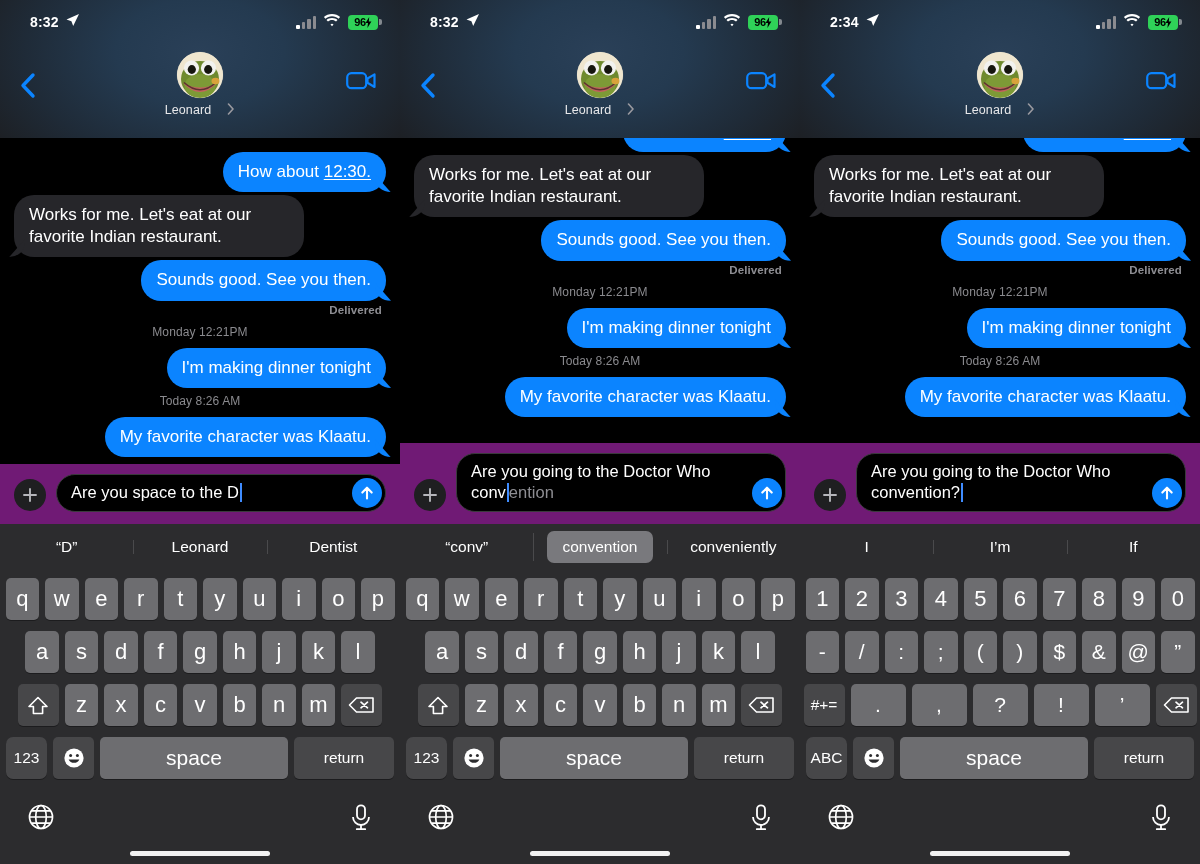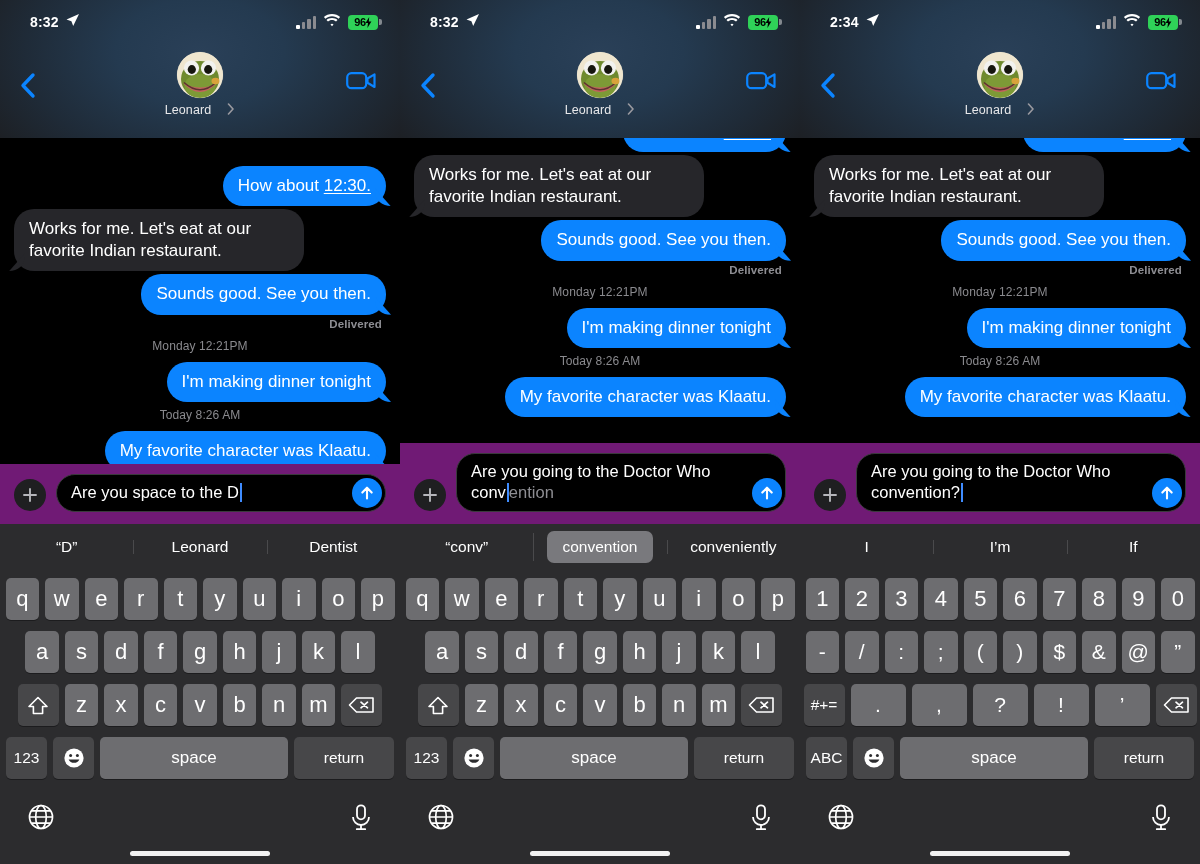--- a/index.html
+++ b/index.html
@@ -204,23 +204,23 @@
     display: flex; align-items: center; justify-content: center;
     box-shadow: 0 1px 0 rgba(0,0,0,0.35);
     flex: 0 0 auto;
   }
   .key.letter { width: 33.5px; }
   .key.dark { background: #474749; }
   .key.fn { font-size: 15.5px; }
   .key.wide-fn { width: 41px; }
   .key.shift { width: 41px; }
   .key.del { width: 41px; }
-  .key.num123 { width: 41px; font-size: 15.5px; }
+  .key.num123 { width: 41px; font-size: 15.5px; border-radius: 7px; }
   .key.emoji { width: 41px; }
-  .key.space { flex: 1 1 auto; font-size: 17px; }
+  .key.space { flex: 1 1 auto; font-size: 21px; }
   .key.return { width: 100px; font-size: 15.5px; }
   .krow.bottom { gap: 6px; padding: 0 3px; }
   .krow.punct .key { width: 33.5px; font-size: 21px; }
   .krow.punct3 .key.sym { width: 55px; font-size: 21px; }
 
   
   .bottombar {
     flex: 0 0 74px;
     background: #2c2c2e;
     position: relative;
@@ -290,21 +290,21 @@
                 </svg></span>
             </span>
           </div>
           <span class="facetime-btn"><svg width="30" height="22" viewBox="0 0 30 22">
               <rect x="1.2" y="3.2" width="19" height="15" rx="4.2" stroke="#0b84ff" stroke-width="2.2" fill="none"></rect>
               <path d="M21.5 8.5 L28.5 4.4 L28.5 17 L21.5 12.8 Z" stroke="#0b84ff" stroke-width="2.2" fill="none" stroke-linejoin="round"></path>
             </svg></span>
         </div>
       </div>
       <div class="convo">
-        <div class="convo-inner" style="top:28px">
+        <div class="convo-inner" style="top:14px">
           <div class="row out">
             <div class="bubble out"><span>How about </span><u>12:30.</u></div>
           </div>
           <div class="row in">
             <div class="bubble in"><span>Works for me. Let's eat at our favorite Indian restaurant.</span></div>
           </div>
           <div class="row out">
             <div class="bubble out"><span>Sounds good. See you then.</span></div>
           </div>
           <div class="delivered">Delivered</div>

